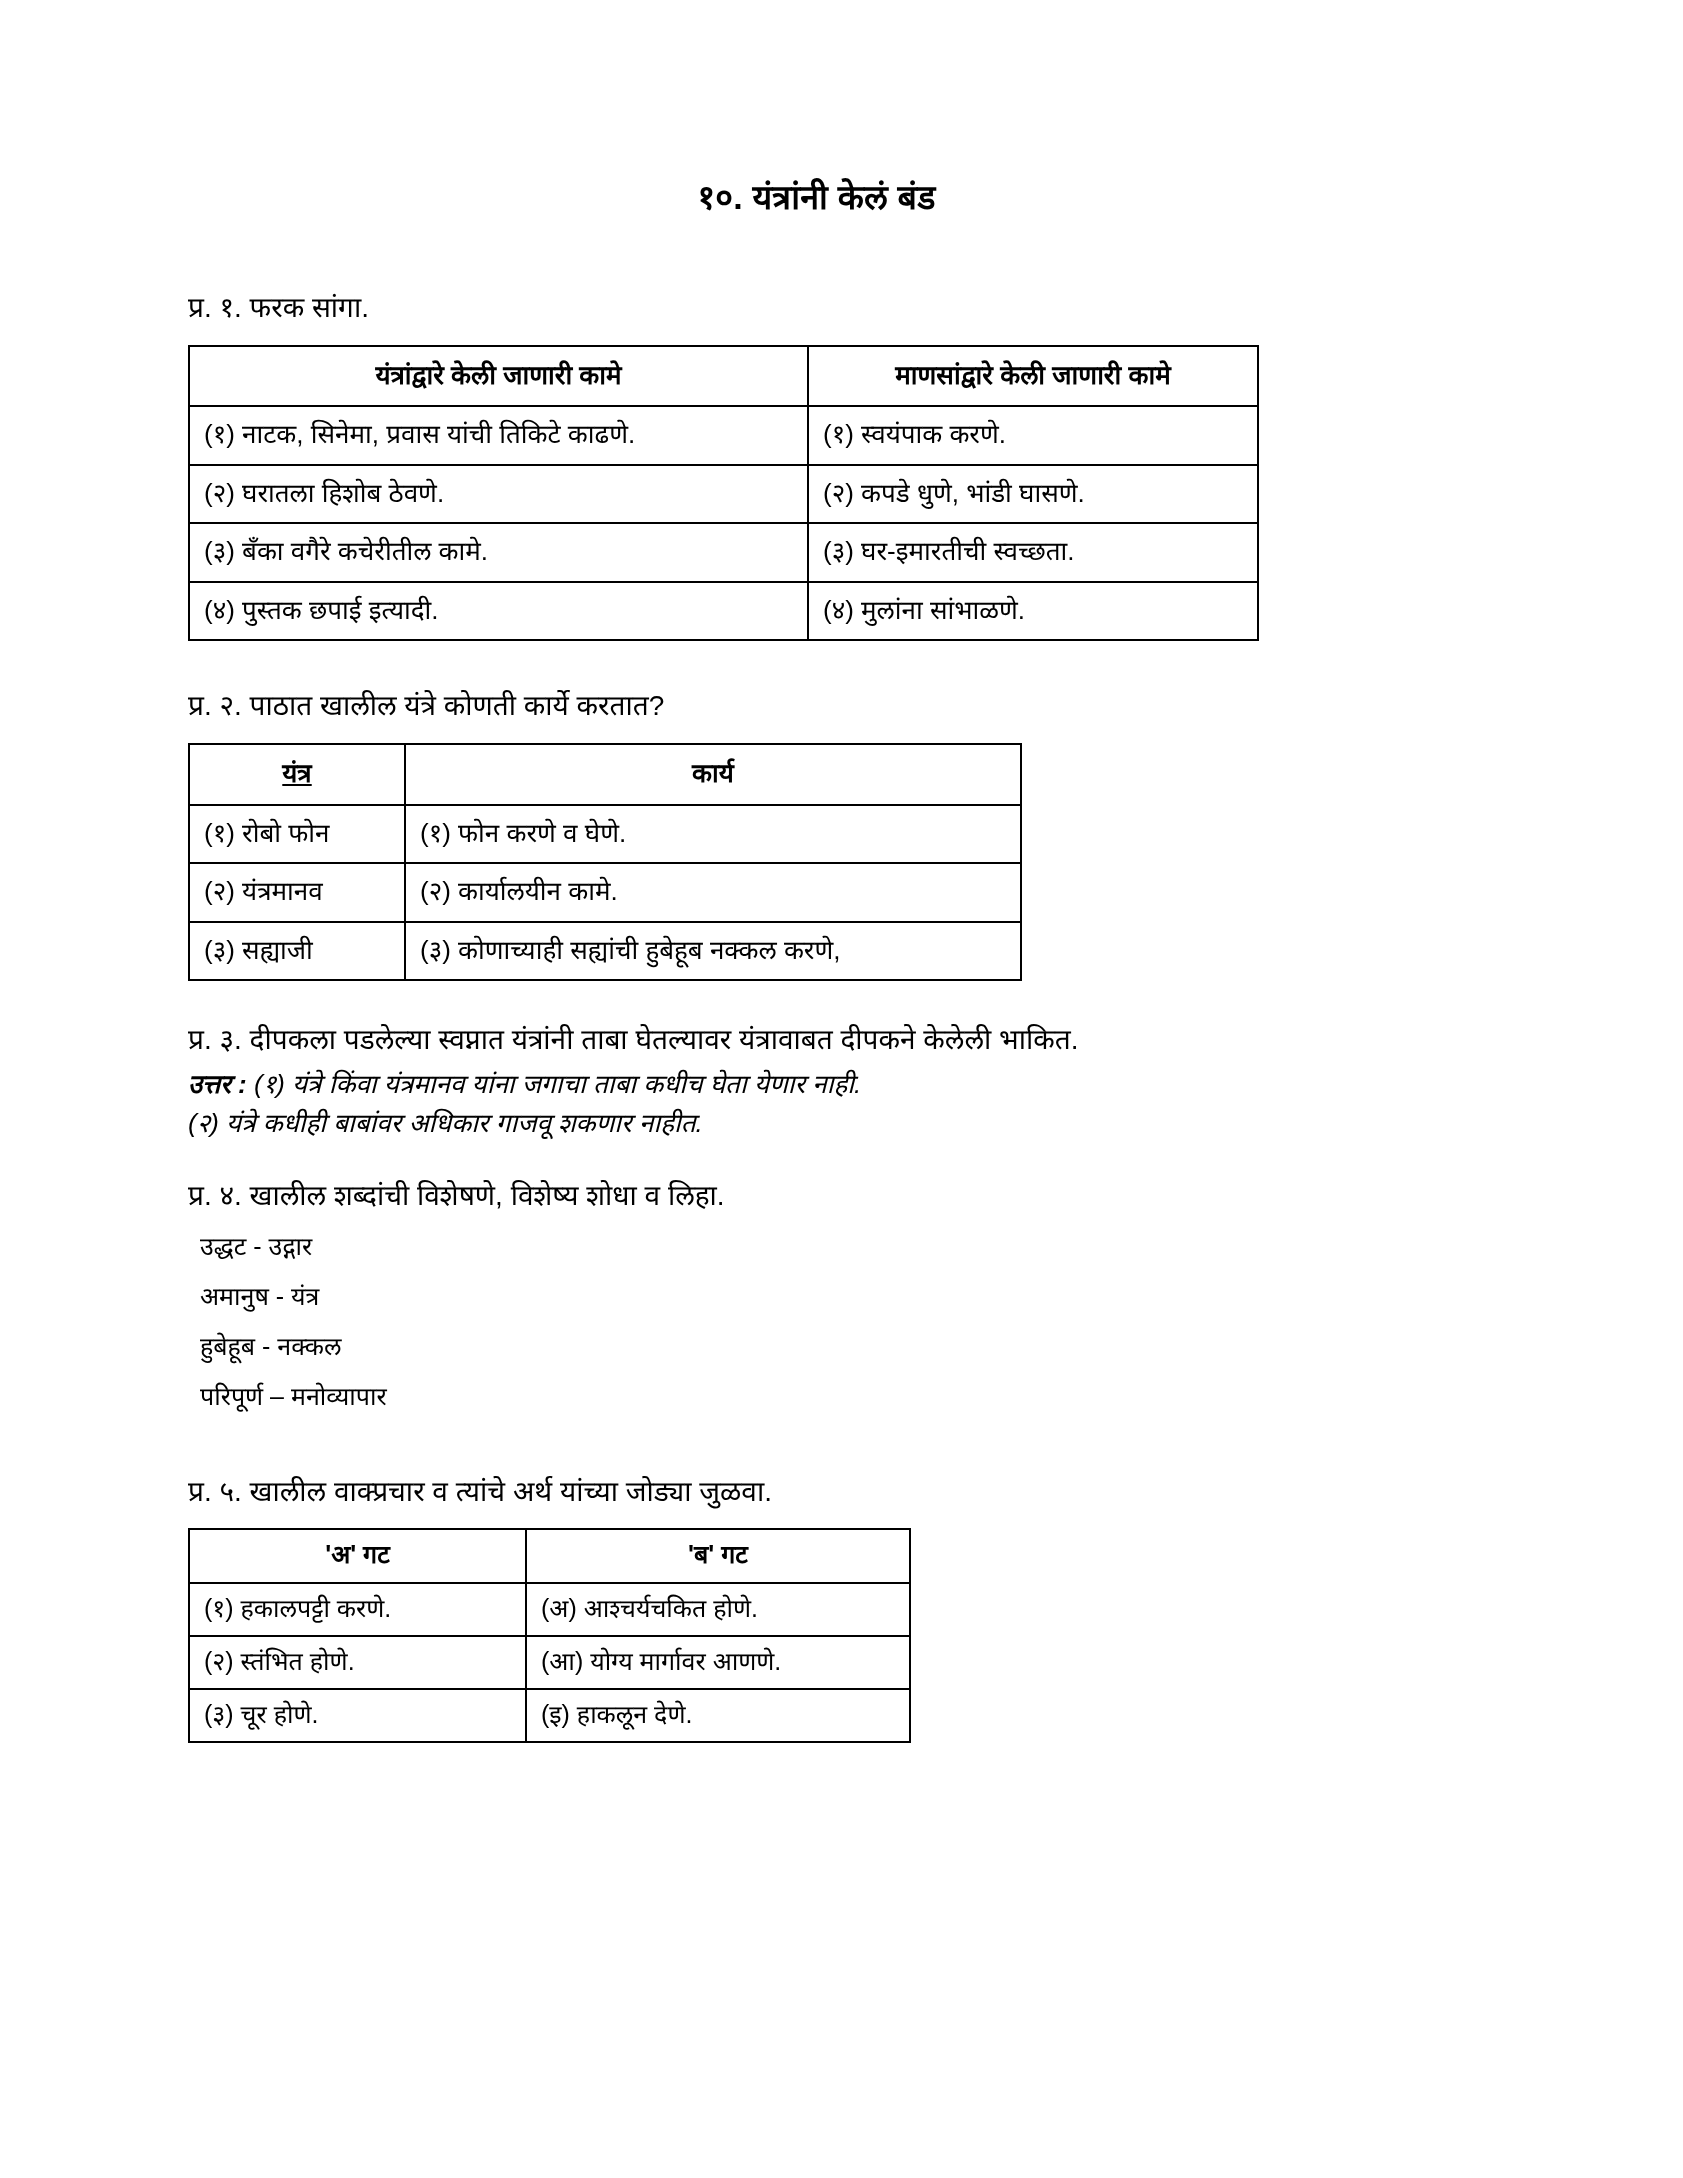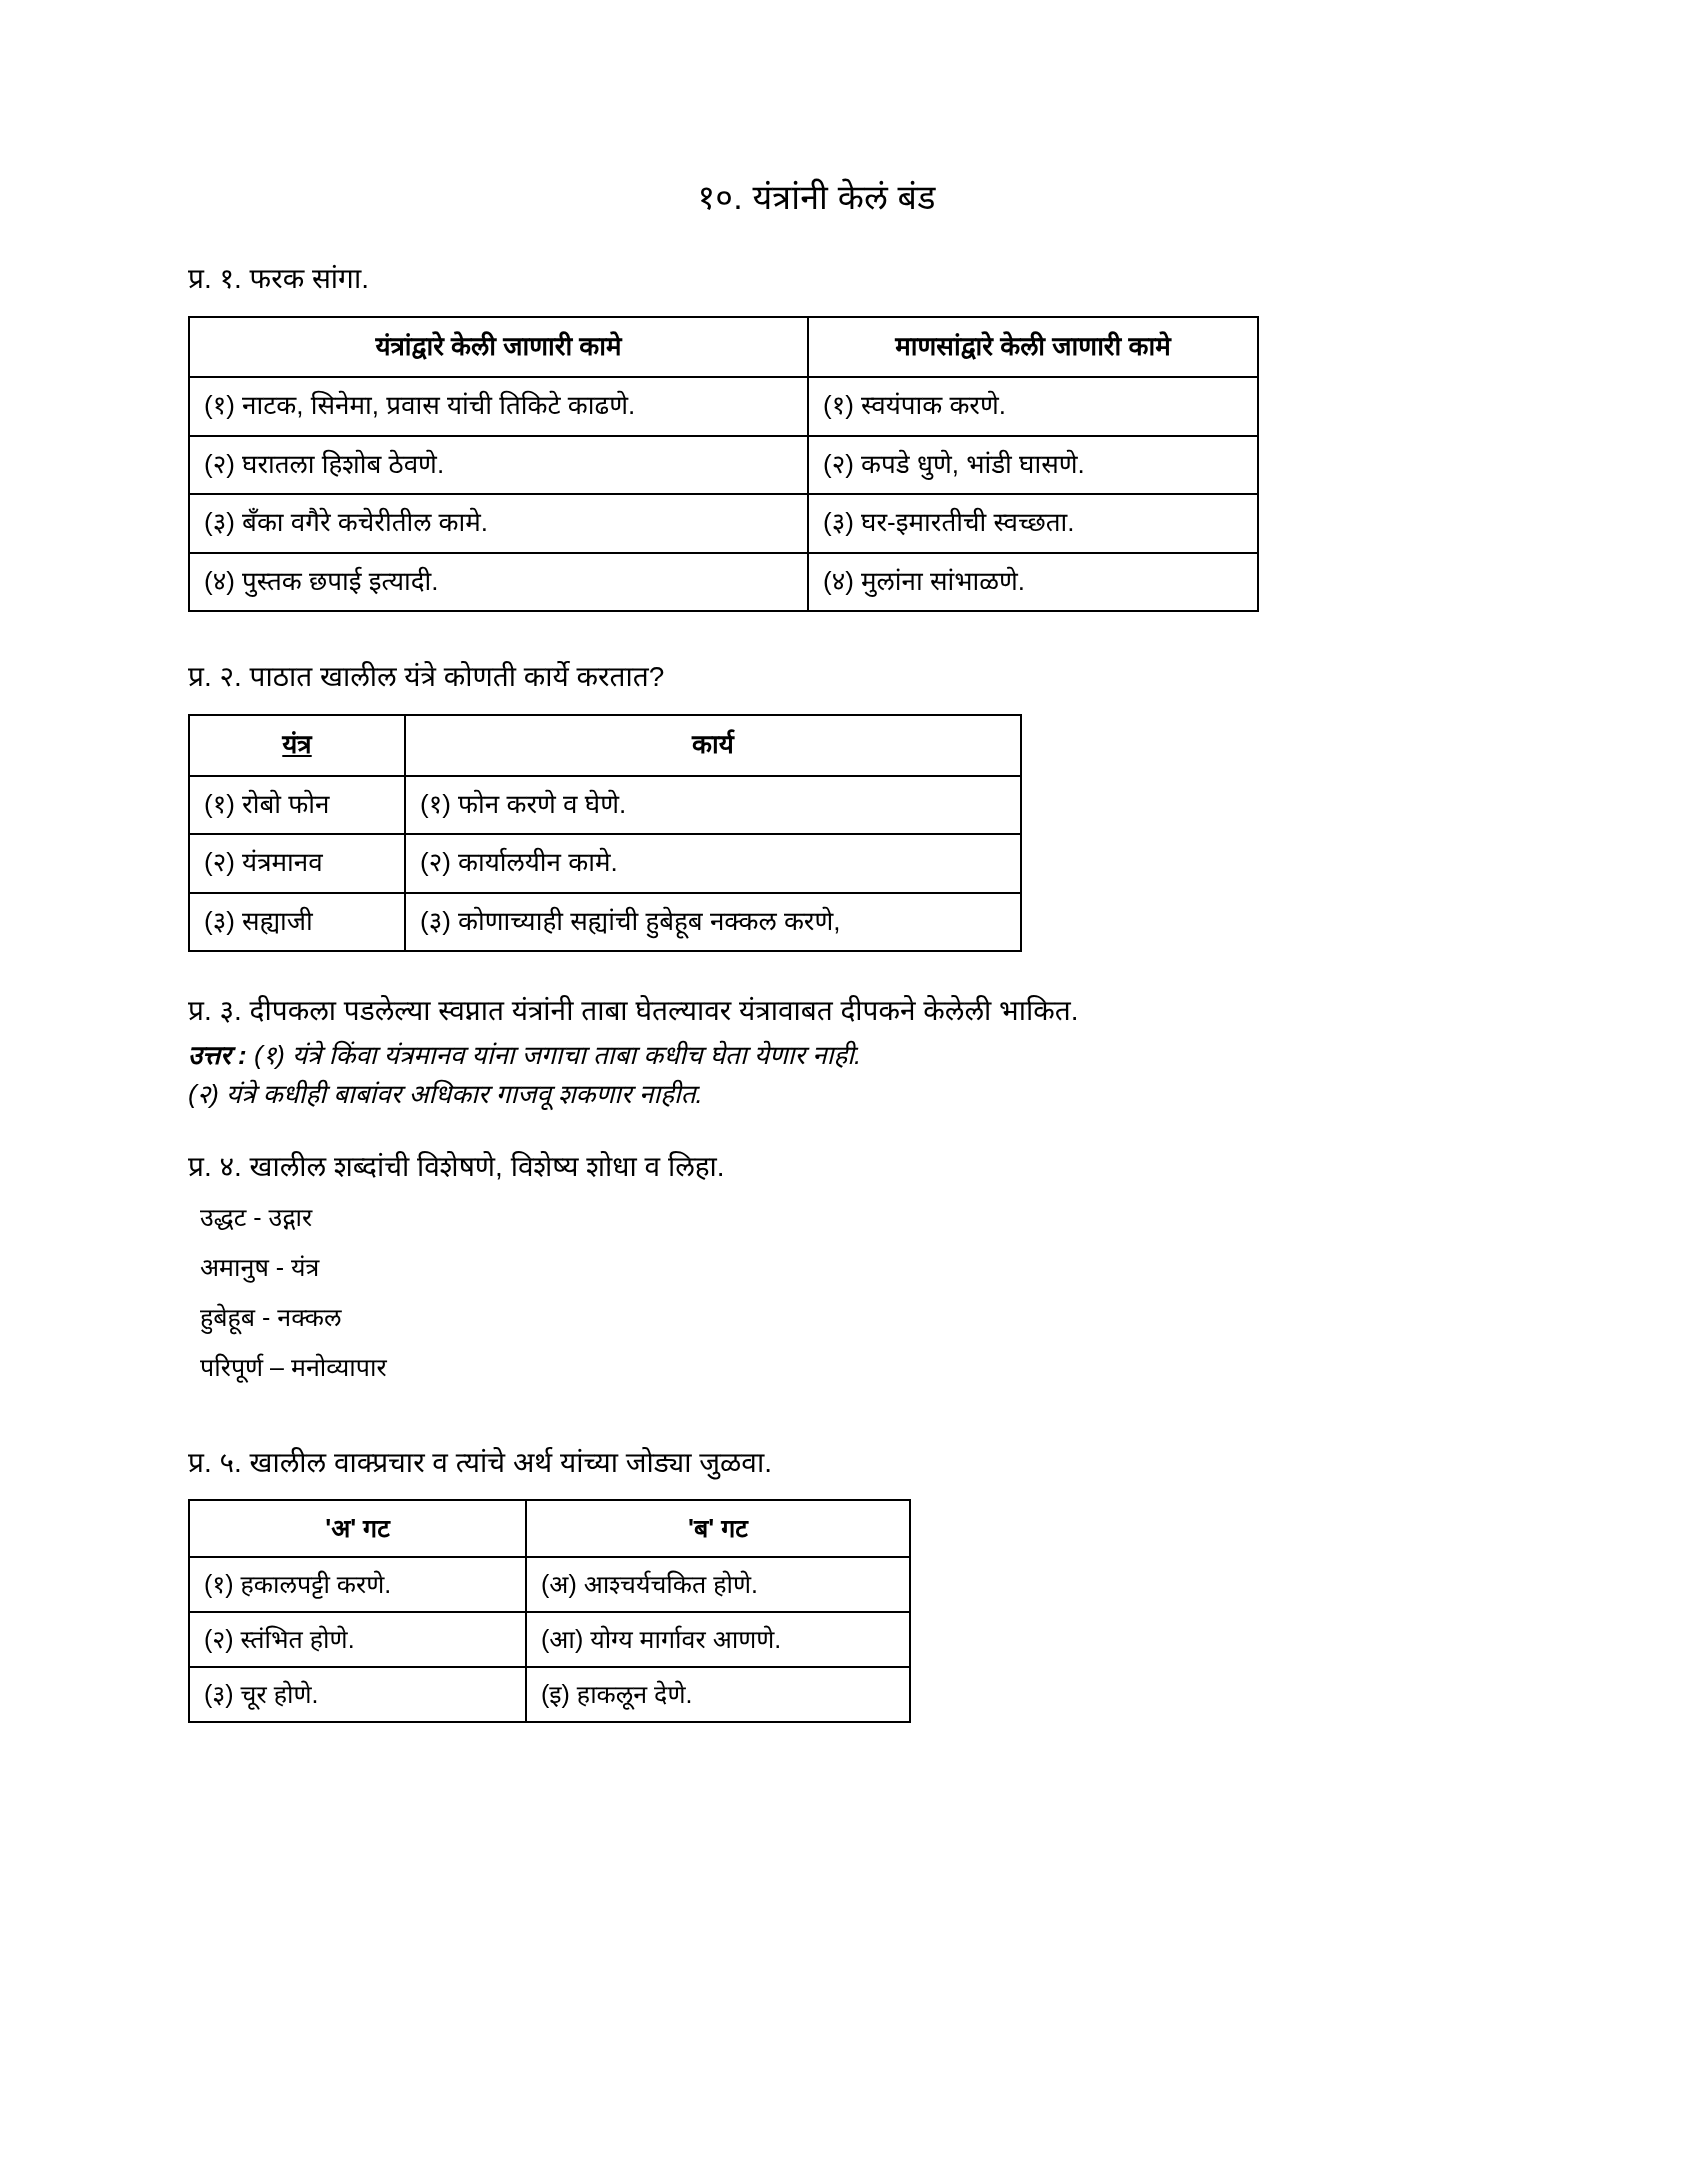--- a/index.html
+++ b/index.html
@@ -18,23 +18,23 @@
   .page {
     width: 1683px;
     min-height: 2178px;
     box-sizing: border-box;
     padding: 173px 198px 59px 188px;
     position: relative;
   }
   .doc-title {
     text-align: center;
     font-size: 34px;
-    font-weight: normal;
+    font-weight: bold;
     letter-spacing: 0.2px;
-    margin: 0 0 41px 0;
+    margin: 0 0 70px 0;
     padding-right: 40px;
   }
   .q-heading {
     font-size: 28px;
     font-weight: normal;
     margin: 0 0 18px 0;
     line-height: 1.35;
   }
   .q-heading.tight {
     margin-bottom: 6px;
@@ -80,21 +80,21 @@
   
   #table-2 { width: 832px; margin-bottom: 40px; }
   #table-2 col.c1 { width: 216px; }
   #table-2 col.c2 { width: 616px; }
   #table-2 td.first-col { text-align: left; }
   #table-2 th.first-col { text-align: center; text-decoration: underline; }
   
   #table-3 { width: 721px; margin-bottom: 0; }
   #table-3 col.c1 { width: 337px; }
   #table-3 col.c2 { width: 384px; }
-  #table-3 td, #table-3 th { padding-bottom: 11px; font-size: 25px; }
+  #table-3 td, #table-3 th { padding-top: 9px; padding-bottom: 11px; font-size: 25px; }
   .section { margin-bottom: 0; }
   .gap-lg { height: 46px; }
   .gap-md { height: 34px; }
 </style>
 </head>
 <body>
 
 <div class="page">
 
   <h1 class="doc-title">१०. यंत्रांनी केलं बंड</h1>

